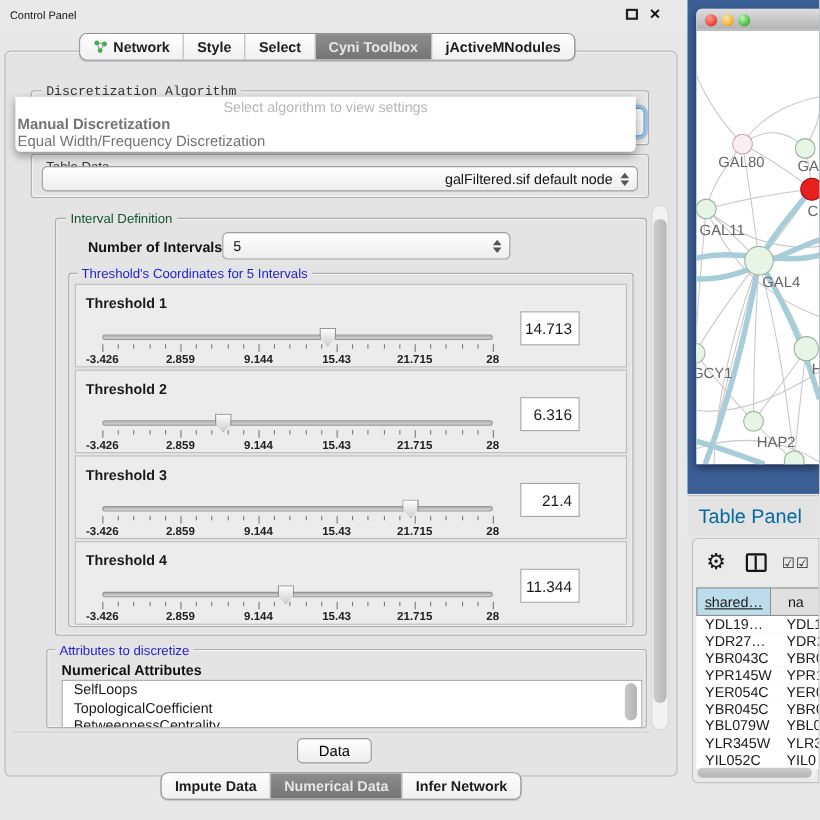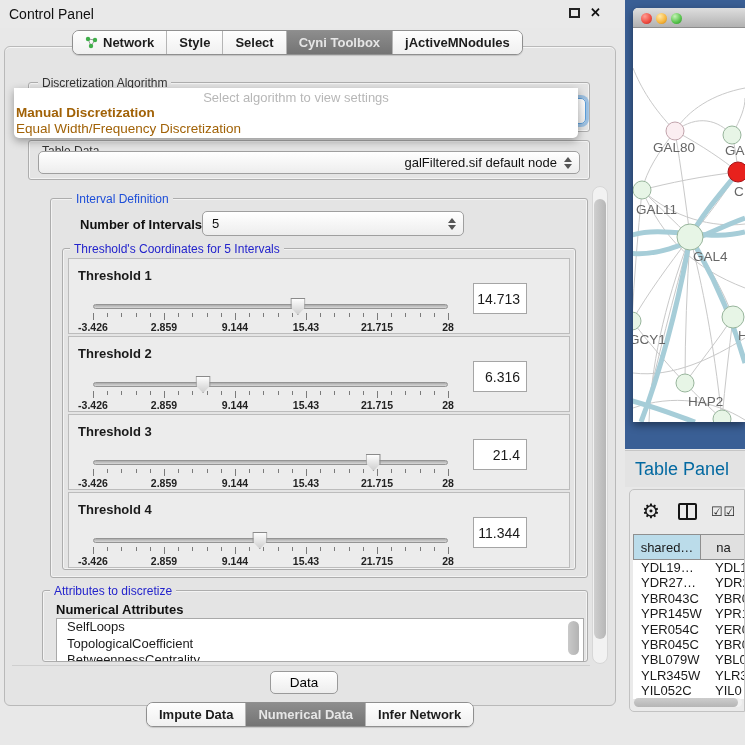--- a/index.html
+++ b/index.html
@@ -2,51 +2,51 @@
 <html><head>
 <meta charset="utf-8">
 <style>
   * { margin:0; padding:0; box-sizing:border-box; }
   html,body { width:745px; height:745px; overflow:hidden; }
   body { font-family:"Liberation Sans", sans-serif; background:#e8e8e8; color:#1a1a1a; position:relative; }
   #root { position:absolute; inset:0; }
 
   
   .titlebar { position:absolute; left:0; top:0; width:625px; height:28px; background:#e9e9e9; display:flex; align-items:center; }
-  .titlebar .t { font-size:14px; color:#111; margin-left:9px; }
+  .titlebar .t { font-size:10px; color:#111; margin-left:9px; }
   .win-icons { position:absolute; right:24px; top:7px; display:flex; gap:10px; align-items:center; }
   .float-icon { width:11px; height:10px; border:2px solid #222; display:inline-block; }
   .close-icon { font-size:13px; font-weight:bold; color:#111; line-height:12px; }
 
   
   .seg { position:absolute; display:flex; border:1px solid #8f8f8f; border-radius:7px; overflow:hidden; background:#fff; box-shadow:0 1px 1px rgba(0,0,0,.15); z-index:6; }
   .seg .tab { display:flex; align-items:center; gap:5px; padding:4px 12px; font-size:13px; font-weight:bold; color:#1c1c1c; background:linear-gradient(#fefefe,#f0f0f0); border-left:1px solid #b5b5b5; cursor:default; white-space:nowrap; }
   .seg .tab:first-child { border-left:none; }
   .seg .tab.sel { background:linear-gradient(#8d8d8d,#747474); color:#e6e6e6; }
 
   
   .main-panel { position:absolute; left:4px; top:46px; width:612px; height:660px; background:#e4e4e4; border:1px solid #b9b9b9; border-radius:6px; box-shadow:inset 0 1px 0 #f6f6f6; }
 
   .groupbox { position:absolute; border:1px solid #adadad; border-radius:3px; box-shadow:inset 0 0 0 1px rgba(255,255,255,.55); }
   .gtitle { position:absolute; font-size:12px; background:#e4e4e4; padding:0 4px; white-space:nowrap; }
   .gt-dark { color:#333; }
-  .gt-green { color:#1d4ed8;margin-left:12px; }
+  .gt-green { color:#14532d; }
   .gt-blue { color:#2323cc; }
 
   .combo { position:absolute; background:linear-gradient(#ffffff,#ededed); border:1px solid #9f9f9f; border-radius:5px; font-size:13px; display:flex; align-items:center; padding:0 22px 0 9px; color:#111; }
   .combo .spin { position:absolute; right:7px; top:50%; transform:translateY(-50%); display:flex; flex-direction:column; gap:2px; }
   .combo .spin i { width:0; height:0; border-left:4px solid transparent; border-right:4px solid transparent; display:block; }
   .combo .spin .up { border-bottom:5px solid #555; }
   .combo .spin .dn { border-top:5px solid #555; }
   .combo.focused { border-color:#5b9dd9; box-shadow:0 0 0 3px rgba(95,160,220,.55); }
 
   
   .popup { position:absolute; left:14px; top:88px; width:564px; height:50px; background:#fff; border-radius:0 0 5px 5px; box-shadow:0 3px 8px rgba(0,0,0,.35); z-index:10; overflow:hidden; }
   .popup .hint { text-align:center; color:#b7b7b7; font-size:13px; margin-top:2px; }
-  .popup .opt { font-size:13.5px; color:#a16207; padding:0 2px; line-height:16px; }
+  .popup .opt { font-size:13.5px; color:#737373; padding:0 2px; line-height:16px; }
   .popup .opt.sel { font-weight:bold; }
 
   
   .viewport { position:absolute; left:12px; top:186px; width:578px; height:478px; overflow:hidden; }
 
   .num-label { position:absolute; font-size:13px; font-weight:bold; color:#111; }
 
   .thr-panel { position:absolute; left:0; width:502px; height:76px; background:#ececec; border:1px solid #bcbcbc; }
   .thr-label { position:absolute; left:9px; top:9px; font-size:13px; font-weight:bold; }
   .slider { position:absolute; left:24px; top:40px; width:355px; height:34px; }
@@ -131,21 +131,21 @@
       </div>
       <div class="tab sel">
         <span>Cyni Toolbox</span>
       </div>
       <div class="tab">
         <span>jActiveMNodules</span>
       </div>
     </div>
 
   <div class="groupbox" style="left:28px; top:82px; width:562px; height:50px;"></div>
-  <div class="gtitle gt-dark" style="left:38px; top:76px;">Discretization Algorithm</div>
+  <div class="gtitle gt-dark" style="left:38px; top:76px;font-family:Liberation Mono, monospace;">Discretization Algorithm</div>
   <div class="combo focused" style="left:38px; top:98px; width:548px; height:26px;">
     <span class="spin">
         <i class="up"></i>
         <i class="dn"></i>
       </span>
   </div>
 
   <div class="popup">
     <div class="hint">Select algorithm to view settings</div>
     <div id="popup-opts">
@@ -453,21 +453,21 @@
     <span>Table Panel</span>
   </div>
   <div class="tp-body">
     <div class="tp-toolbar">
       <span class="gear">⚙</span>
       <span class="colicon"></span>
       <span class="chk">☑☑</span>
     </div>
     <div class="tbl">
       <div class="hrow" id="tbl-head">
-          <div class="hcell" style="width: 68px;">shared…</div>
+          <div class="hcell" style="width: 68px; text-decoration: underline;">shared…</div>
           <div class="hcell" style="width: 46px;">na</div>
         </div>
       <div id="tbl-rows">
           <div class="brow">
             <div class="bcell" style="width: 74px;">YDL19…</div>
             <div class="bcell" style="width: 46px;">YDL1</div>
           </div>
           <div class="brow">
             <div class="bcell" style="width: 74px;">YDR27…</div>
             <div class="bcell" style="width: 46px;">YDR2</div>

